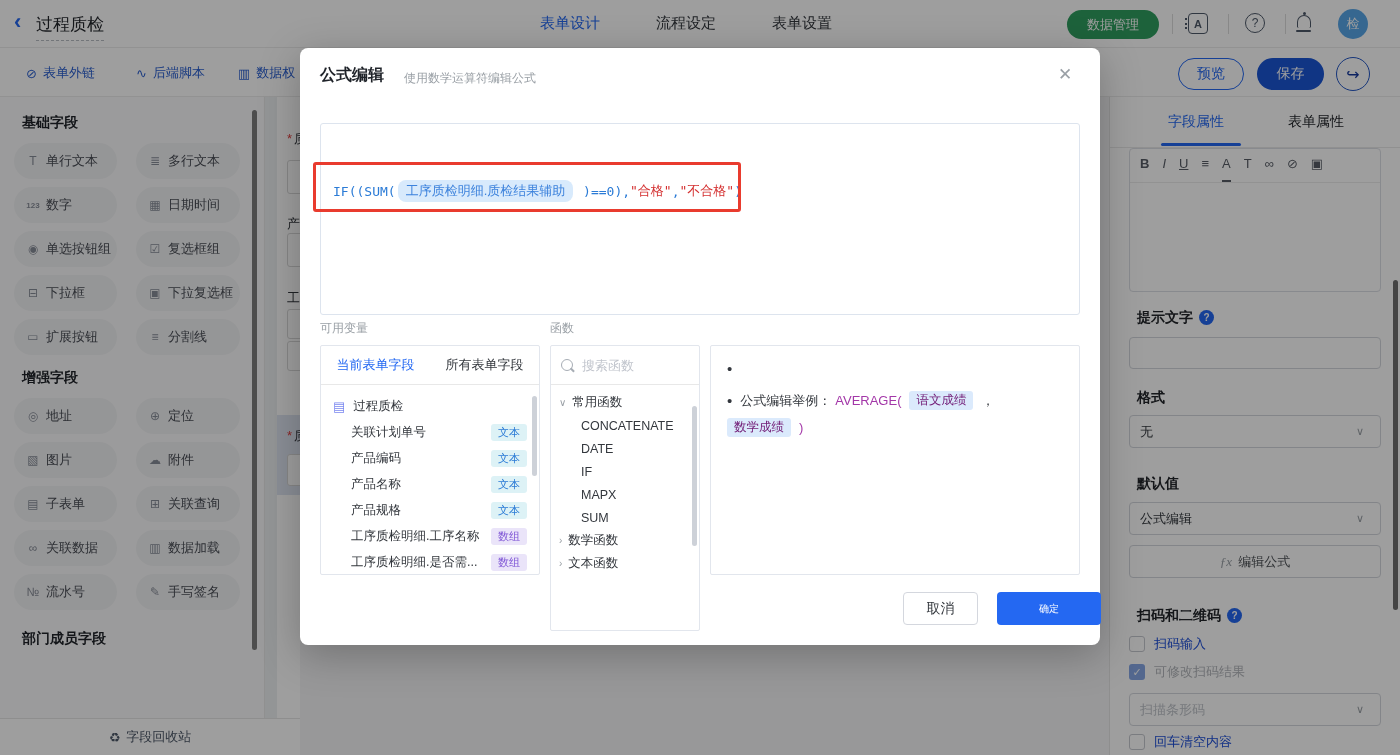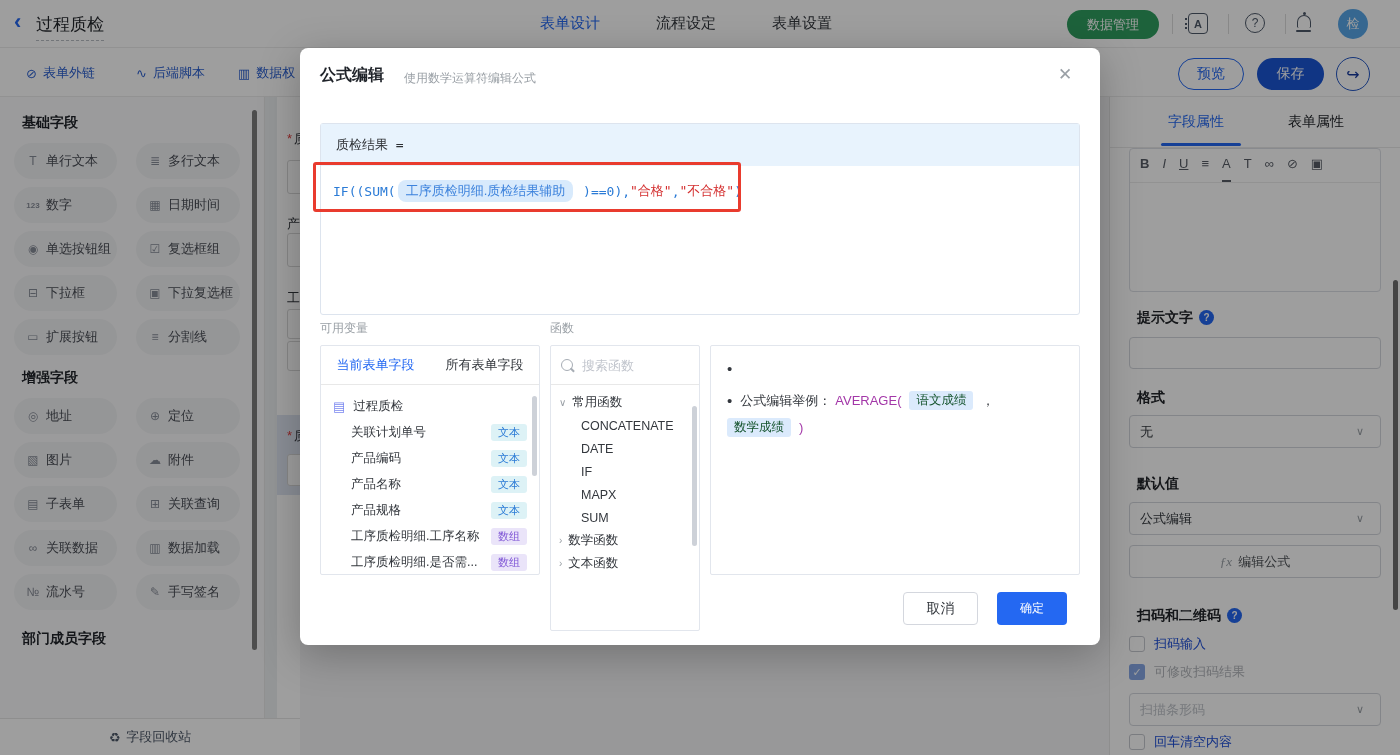--- a/index.html
+++ b/index.html
@@ -110,25 +110,25 @@
   .searchrow{height:38px;border-bottom:1px solid #e8e8e8;display:flex;align-items:center;padding:0 10px;gap:7px;}
   .mag{position:relative;width:10px;height:10px;border:1.6px solid #a7adb5;border-radius:50%;}
   .mag::after{content:"";position:absolute;left:8px;top:9px;width:5px;height:1.6px;background:#a7adb5;transform:rotate(45deg);}
   .search-inp{border:none;outline:none;font-size:13px;width:100px;color:#33373d;}
   .search-inp::placeholder{color:#c0c4cc;}
   .frow{height:23px;display:flex;align-items:center;font-size:12.5px;color:#33373d;cursor:pointer;}
   .chev{color:#9aa0a6;font-size:10px;margin-right:6px;}
   .hint-line{display:flex;align-items:center;font-size:13px;color:#33373d;gap:8px;flex-wrap:wrap;}
   .dot{color:#33373d;font-size:15px;}
   .purple{color:#a337a8;}
-  .hchip{background:#dbeafc;color:#14532d;border-radius:3px;padding:1px 7px;font-size:12.5px;cursor:pointer;}
+  .hchip{background:#dbeafc;color:#701a75;border-radius:3px;padding:1px 7px;font-size:12.5px;cursor:pointer;}
   .m-btn-outline{left:603px;top:544px;width:75px;height:33px;border:1px solid #d4d7de;border-radius:4px;background:#fff;
     font-size:14px;color:#33373d;display:flex;align-items:center;justify-content:center;cursor:pointer;}
-  .m-btn-fill{left:697px;top:544px;width:70px;height:33px;border-radius:4px;background:#2468f2;color:#fff;
-    font-size:12px;display:flex;align-items:center;justify-content:center;cursor:pointer;}
+  .m-btn-fill{left:697px;top:544px;width:104px;height:33px;border-radius:4px;background:#2468f2;color:#fff;
+    font-size:10px;display:flex;align-items:center;justify-content:center;cursor:pointer;}
   .pthumb{position:absolute;width:5px;background:#cdd1d8;border-radius:3px;}
   .doc-ic{color:#7b88f0;font-size:13px;margin-right:8px;}
   svg.person{display:inline-block;margin-right:6px;}
 </style>
 </head>
 <body>
 
 <div class="screen">
 
   <header class="abs topbar">
@@ -332,23 +332,20 @@
   </aside>
 
   <div class="abs overlay"></div>
 
   <div class="abs modal">
     <span class="abs m-title">公式编辑</span>
     <span class="abs m-sub">使用数学运算符编辑公式</span>
     <span class="abs m-close">✕</span>
 
     <div class="abs fbox">
-      <div class="band">
-          <span>质检结果 =</span>
-        </div>
       <div class="fline">
         <span class="code">IF((SUM(</span>
         <span class="fchip">工序质检明细.质检结果辅助</span>
         <span class="code"> )==0),</span>
         <span class="fstr">"合格"</span>
         <span class="code">,</span>
         <span class="fstr">"不合格"</span>
         <span class="code">)</span>
       </div>
     </div>

